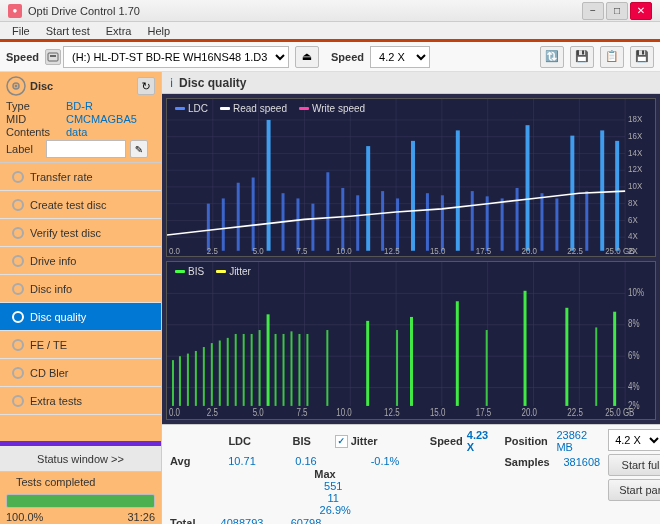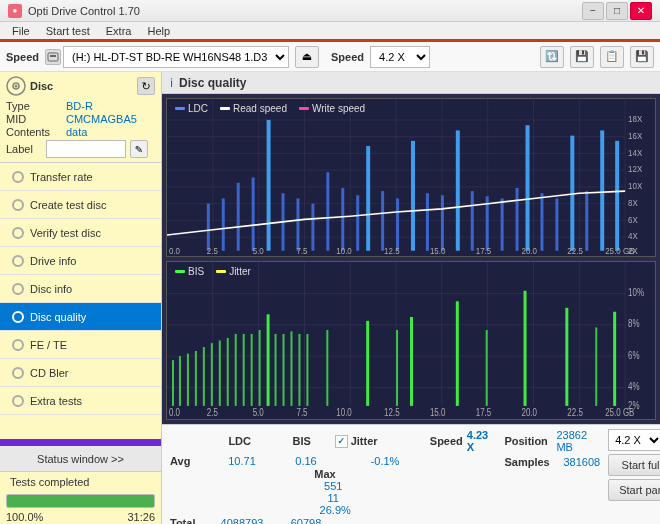--- a/index.html
+++ b/index.html
@@ -23,21 +23,21 @@
     .drive-select { height: 22px; font-size: 11px; border: 1px solid #bbb; background: white; padding: 0 4px; min-width: 220px; }
     .toolbar-btn { height: 22px; width: 24px; background: #f0f0f0; border: 1px solid #bbb; border-radius: 2px; cursor: pointer; display: flex; align-items: center; justify-content: center; font-size: 11px; }
     .speed-label { font-size: 11px; color: #333; font-weight: bold; margin-left: 6px; }
     .speed-select { height: 22px; font-size: 11px; border: 1px solid #bbb; background: white; padding: 0 4px; width: 60px; }
     .toolbar-spacer { flex: 1; }
 
     
     .main { display: flex; height: calc(524px - 72px); }
 
     
-    .sidebar { width: 162px; background: #fef9c3; border-right: 1px solid #ccc; display: flex; flex-direction: column; flex-shrink: 0; }
+    .sidebar { width: 162px; background: #fdba74; border-right: 1px solid #ccc; display: flex; flex-direction: column; flex-shrink: 0; }
 
     
     .disc-panel { padding: 4px 6px; border-bottom: 1px solid #ccc; }
     .disc-header { display: flex; align-items: center; gap: 4px; margin-bottom: 4px; }
     .disc-header-text { font-weight: bold; font-size: 11px; color: #333; }
     .disc-icon { width: 20px; height: 20px; }
     .disc-row { display: flex; align-items: center; margin-bottom: 1px; }
     .disc-key { width: 60px; font-size: 11px; color: #333; }
     .disc-val { font-size: 11px; color: #0070c0; font-weight: 500; }
     .disc-label-row { display: flex; align-items: center; gap: 4px; margin-top: 2px; }
@@ -45,23 +45,23 @@
     .disc-label-input { height: 18px; width: 80px; border: 1px solid #bbb; font-size: 11px; padding: 0 2px; }
     .disc-label-btn { width: 18px; height: 18px; background: #f0f0f0; border: 1px solid #bbb; border-radius: 2px; cursor: pointer; display: flex; align-items: center; justify-content: center; font-size: 10px; }
 
     
     .nav-item { height: 28px; display: flex; align-items: center; padding: 0 8px 0 12px; cursor: pointer; font-size: 11px; color: #333; border-bottom: 1px solid #e0e0e0; gap: 6px; }
     .nav-item.active { background: #0078d4; color: white; }
     .nav-circle { width: 12px; height: 12px; border-radius: 50%; border: 2px solid #aaa; }
     .nav-item.active .nav-circle { border-color: white; }
 
     
-    .status-section { margin-top: auto; border-top: 7px solid #6d28d9; }
+    .status-section { margin-top: auto; border-top: 5px solid #6d28d9; }
     .status-btn { height: 26px; display: flex; align-items: center; justify-content: center; background: #e8e8e8; border-bottom: 1px solid #ccc; cursor: pointer; font-size: 11px; color: #333; }
-    .status-text { padding: 4px 10px; font-size: 11px; color: #333; }
+    .status-text { padding: 4px 16px; font-size: 11px; color: #333; }
     .progress-bar-container { height: 14px; background: #e0e0e0; border: 1px solid #bbb; margin: 2px 6px; border-radius: 2px; overflow: hidden; }
     .progress-bar-fill { height: 100%; background: #4caf50; width: 100%; }
     .status-bottom { display: flex; justify-content: space-between; padding: 1px 6px; font-size: 11px; color: #333; }
 
     
     .content { flex: 1; display: flex; flex-direction: column; background: white; overflow: hidden; }
 
     
     .chart-header { height: 22px; background: #e8e8e8; display: flex; align-items: center; padding: 0 8px; gap: 6px; border-bottom: 1px solid #ccc; }
     .chart-title-icon { color: #0070c0; font-size: 12px; }

